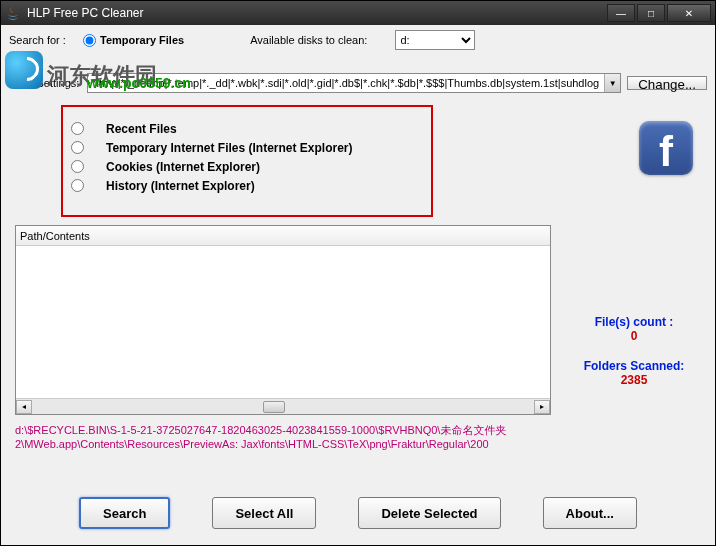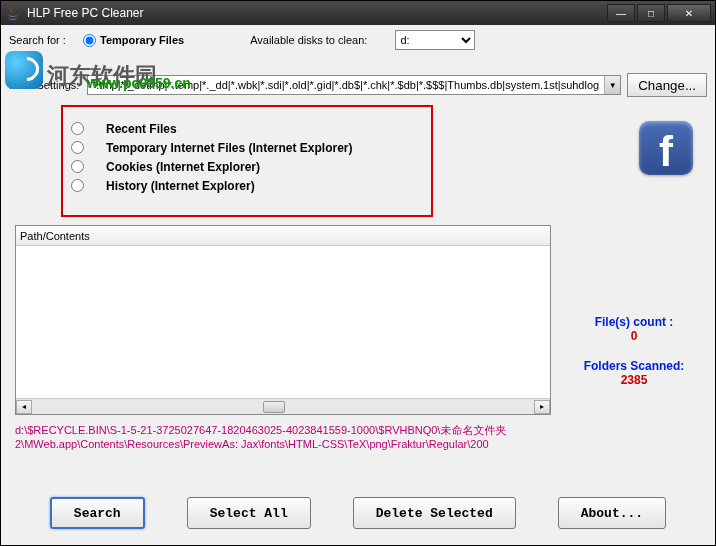--- a/index.html
+++ b/index.html
@@ -25,21 +25,21 @@
 .watermark .logo { width: 38px; height: 38px; background: radial-gradient(circle at 30% 30%, #5bd0ff, #0a6fb0); border-radius: 8px; position: relative; }
 .watermark .logo::after { content:""; position:absolute; top:6px; left:10px; width:18px; height:18px; border:3px solid #fff; border-radius:50%; border-left-color:transparent; border-bottom-color:transparent; transform:rotate(45deg);}
 .watermark .cn { font-size: 22px; font-weight: bold; color: #595959; font-family: SimHei, sans-serif; margin-top: 12px; }
 .watermark2 { position: absolute; top: 50px; left: 86px; color: #0a9a00; font-weight: bold; font-size: 14px; font-family: Arial; pointer-events: none; }
 
 .row2 { display: flex; align-items: center; margin-top: 22px; gap: 6px; }
 .row2 .lbl { width: 72px; }
 .row2 .filterbox { flex: 1; display: flex; align-items: center; background: #fff; border: 1px solid #888; height: 20px; }
 .row2 .filterbox input { flex: 1; border: none; font-size: 11px; padding: 0 4px; outline: none; }
 .row2 .filterbox .dd { width: 16px; height: 18px; background: linear-gradient(#eee,#ccc); border-left: 1px solid #aaa; display:flex; align-items:center; justify-content:center; font-size:8px; cursor:pointer;}
-.row2 button { height: 24px; padding: 0 10px; background: linear-gradient(#fefefe,#e2e2e2); border: 1px solid #888; cursor: pointer; }
+.row2 button { height: 14px; padding: 0 10px; background: linear-gradient(#fefefe,#e2e2e2); border: 1px solid #888; cursor: pointer; }
 
 .options-box { position: absolute; left: 60px; top: 80px; width: 372px; height: 112px; border: 2px solid #d40000; padding: 10px 8px; }
 .options-box .opt { display: flex; align-items: flex-start; gap: 22px; font-weight: bold; font-size: 12px; margin: 5px 0; }
 .options-box input[type=radio] { width: 13px; height: 13px; }
 
 .fb-icon { position: absolute; right: 22px; top: 96px; width: 54px; height: 54px; background: linear-gradient(#4a6db5, #2f4d8f); border-radius: 10px; display: flex; align-items: center; justify-content: center; color: #fff; font-family: Arial; font-weight: bold; font-size: 42px; cursor: pointer; box-shadow: inset 0 2px 4px rgba(255,255,255,.4), 0 1px 3px rgba(0,0,0,.3); }
 .fb-icon span { transform: translateY(4px); }
 
 .table-area { position: absolute; left: 14px; top: 200px; width: 536px; height: 190px; border: 1px solid #888; background: #fff; display: flex; flex-direction: column; }
 .table-header { background: linear-gradient(#fdfdfd,#ececec); border-bottom: 1px solid #ccc; height: 20px; display: flex; align-items: center; padding-left: 4px; font-size: 11px; }
@@ -49,21 +49,21 @@
 .scrollbar-h .track { flex: 1; height: 14px; position: relative; }
 .scrollbar-h .thumb { position: absolute; left: 46%; width: 22px; height: 12px; top: 1px; background: linear-gradient(#f0f0f0,#cfcfcf); border: 1px solid #999; border-radius: 2px; cursor:pointer;}
 
 .stats { position: absolute; right: 16px; top: 290px; text-align: center; font-weight: bold; font-size: 12px; width: 130px; }
 .stats .lbl-blue { color: #0020d8; }
 .stats .val-red { color: #c80000; font-weight: bold; margin-bottom: 16px; }
 
 .path-text { position: absolute; left: 14px; top: 398px; width: 670px; color: #b90072; font-size: 11px; line-height: 14px; word-break: break-all; }
 
 .btn-row { position: absolute; left: 0; right: 0; bottom: 16px; display: flex; justify-content: center; gap: 42px; }
-.btn-row button { height: 32px; padding: 0 22px; font-size: 13px; font-weight: bold; background: linear-gradient(#fdfdfd,#e4e4e4); border: 1px solid #777; border-radius: 3px; cursor: pointer; font-family: Liberation Mono, monospace; }
+.btn-row button { height: 32px; padding: 0 22px; font-size: 13px; font-weight: bold; background: linear-gradient(#fdfdfd,#e4e4e4); border: 1px solid #777; border-radius: 3px; cursor: pointer; }
 .btn-row button.primary { border: 2px solid #3a6fc4; box-shadow: 0 0 3px #7aa5e8; }
 </style>
 </head>
 <body>
 
 <div class="titlebar">
   <svg class="java-icon" viewBox="0 0 16 16">
       <path fill="#e76f00" d="M6 1c2 2-2 3 0 5 1 1 2 1 2 2-2-1-4-3-2-5 1-1 1-1 0-2z"></path>
       <path fill="#5382a1" d="M3 9c0 1 2 2 5 2s5-1 5-2c0 2-3 3-5 3s-5-1-5-3zm0 3c0 1 2 2 5 2s5-1 5-2c0 2-3 3-5 3s-5-1-5-3z"></path>
     </svg>

